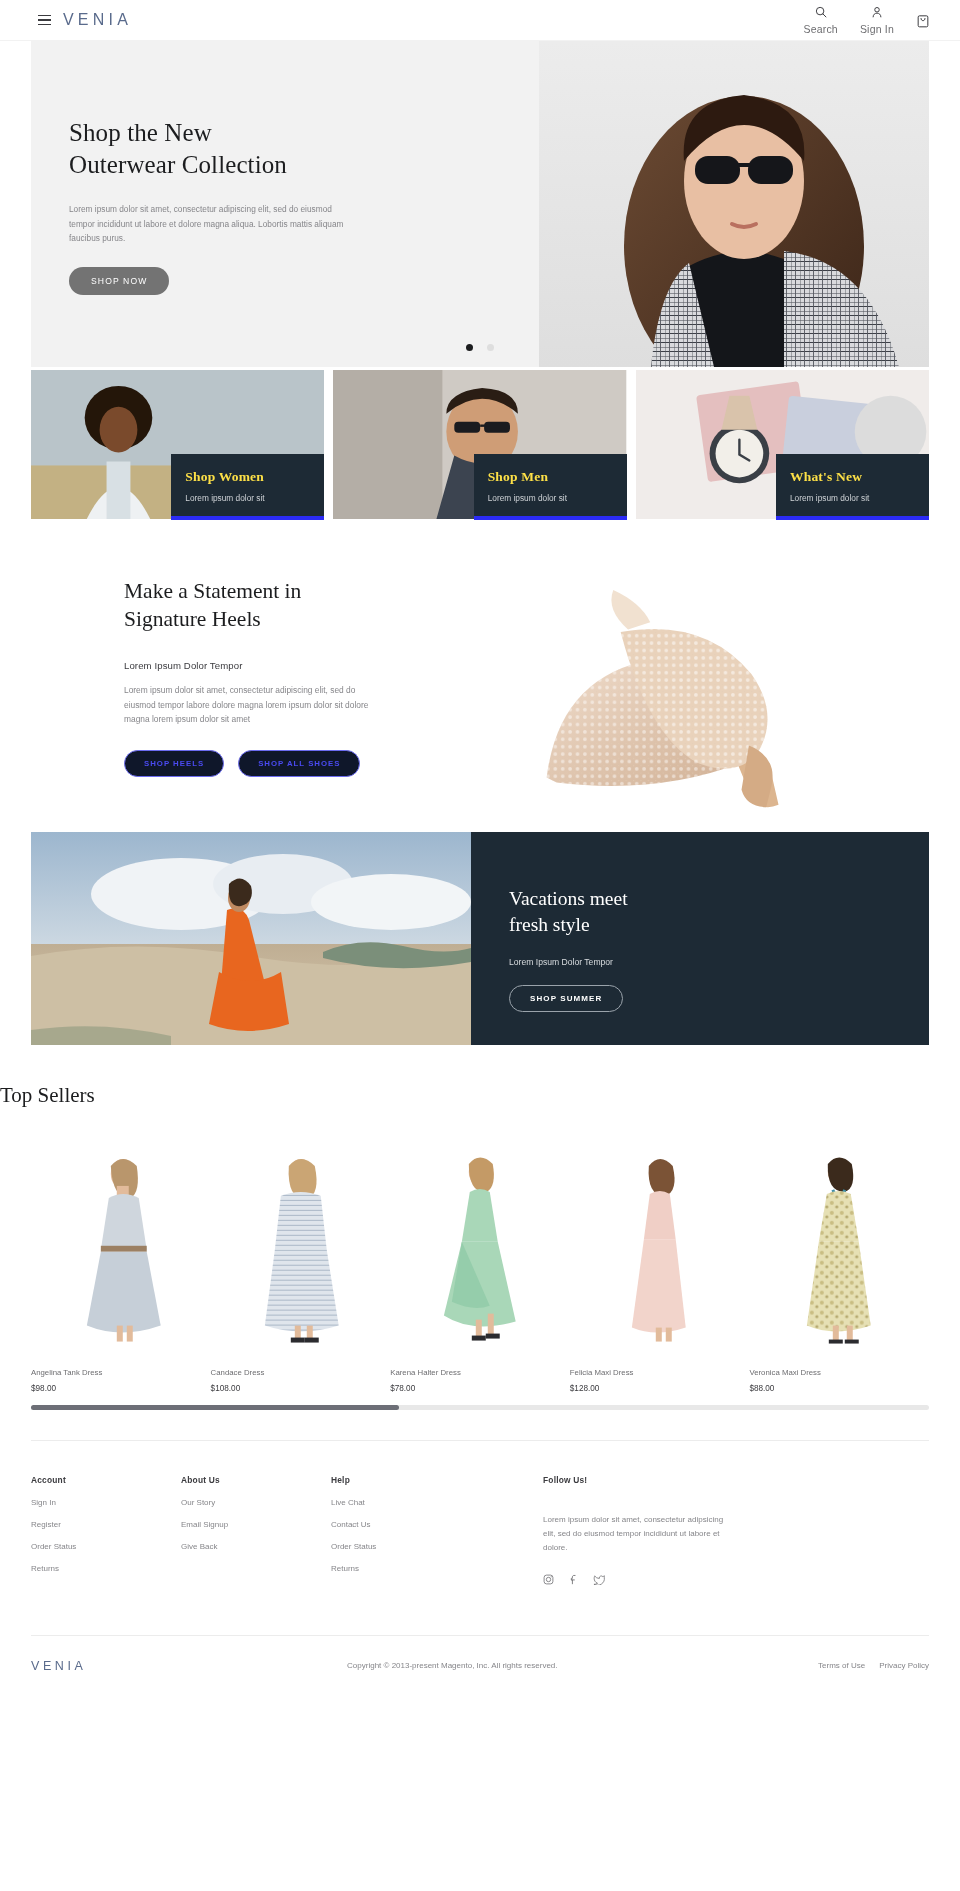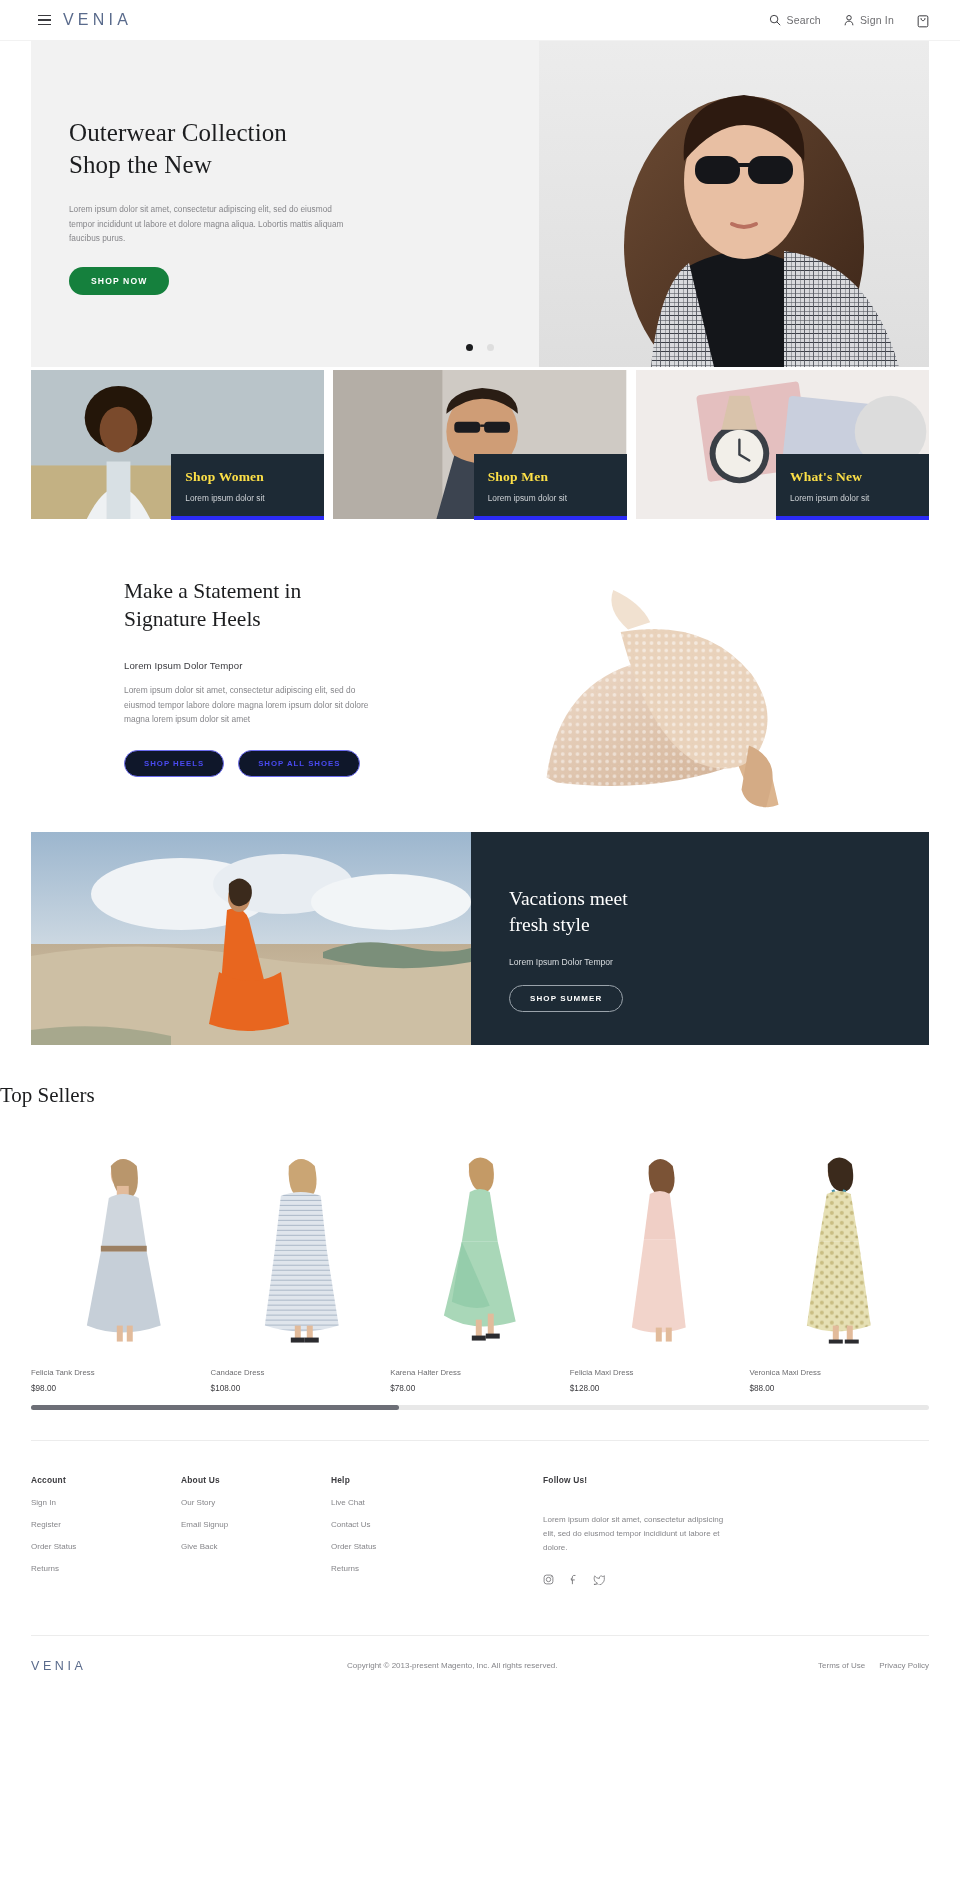--- a/index.html
+++ b/index.html
@@ -24,21 +24,21 @@
   .hamburger { display: flex; flex-direction: column; gap: 3px; cursor: pointer; }
   .hamburger span { display: block; width: 13px; height: 1.4px; background: #3b3b3f; }
   .logo {
     font-size: 16px;
     letter-spacing: 4.2px;
     color: #5a6b8c;
     font-weight: 400;
     font-family: "Liberation Sans", sans-serif;
   }
   .header-right { margin-left: auto; display: flex; align-items: center; gap: 22px; }
-  .hitem { display: flex; align-items: center; gap: 5px; cursor: pointer; }
+  .hitem { display: flex; align-items: center; gap: 5px; cursor: pointer; flex-direction: column; }
   .hitem-label { font-size: 10.5px; color: #6d6d70; letter-spacing: .2px; }
   .ico { display: inline-flex; align-items: center; justify-content: center; }
 
   
   .hero {
     margin: 0 31px;
     height: 326px;
     background: #f2f2f2;
     position: relative;
     overflow: hidden;
@@ -55,24 +55,24 @@
   .hero-sub {
     margin-top: 21px;
     font-size: 8.3px;
     line-height: 1.75;
     color: #86868a;
     width: 290px;
   }
   .btn-primary {
     margin-top: 21px;
     display: inline-block;
-    background: #15803d;
+    background: #737373;
     color: #fff;
     font-size: 8.6px;
-    font-weight: 700;
+    font-weight: 400;
     letter-spacing: 1.1px;
     padding: 9px 22px;
     border: none;
     border-radius: 20px;
     cursor: pointer;
   }
   .hero-photo {
     position: absolute;
     right: 0; top: 0;
     width: 390px; height: 326px;
@@ -269,22 +269,22 @@
       <ellipse cx="205" cy="140" rx="60" ry="78" fill="#e8bfa3"></ellipse>
       <path d="M145 120 Q205 48 265 120 Q270 62 205 54 Q140 60 145 120Z" fill="#2d1a10"></path>
       <rect x="156" y="115" width="45" height="28" rx="13" fill="#15161a"></rect>
       <rect x="209" y="115" width="45" height="28" rx="13" fill="#15161a"></rect>
       <rect x="199" y="122" width="12" height="4" fill="#15161a"></rect>
       <path d="M193 183 Q205 189 217 183" stroke="#b9705f" stroke-width="4" fill="none" stroke-linecap="round"></path>
     </svg>
   </div>
   <div class="hero-copy">
     <div class="hero-title">
+      <div>Shop the New</div>
       <div>Outerwear Collection</div>
-      <div>Shop the New</div>
     </div>
     <div class="hero-sub">Lorem ipsum dolor sit amet, consectetur adipiscing elit, sed do eiusmod tempor incididunt ut labore et dolore magna aliqua. Lobortis mattis aliquam faucibus purus.</div>
     <button class="btn-primary">SHOP NOW</button>
   </div>
   <div class="dots">
     <div class="dot active"></div>
     <div class="dot"></div>
   </div>
 </div>
 
@@ -427,21 +427,21 @@
         <ellipse cx="92" cy="24" rx="12" ry="15" fill="#e2bb9b"></ellipse>
         <path d="M80 16 q12 -14 26 0 q4 26 -6 32 q-18 2 -20 -32Z" fill="#b9966c"></path>
         <rect x="86" y="36" width="12" height="12" fill="#e2bb9b"></rect>
         <path d="M78 48 q14 -8 30 0 l8 52 h-46 Z" fill="#cfd6dd"></path>
         <rect x="70" y="96" width="46" height="6" fill="#9c8063"></rect>
         <path d="M70 102 h46 l14 74 q-40 14 -74 0 Z" fill="#c6cfd8"></path>
         <rect x="86" y="176" width="6" height="16" fill="#e2bb9b"></rect>
         <rect x="96" y="176" width="6" height="16" fill="#e2bb9b"></rect>
       </svg>
     </div>
-    <div class="product-name">Felicia Tank Dress</div>
+    <div class="product-name">Angelina Tank Dress</div>
     <div class="product-price">$98.00</div>
   </div>
   <div class="product">
     <div class="product-img">
       <svg class="ph" viewBox="0 0 180 200" preserveAspectRatio="xMidYMid meet">
         <defs>
             <pattern id="stripe" width="5" height="5" patternUnits="userSpaceOnUse">
           <rect width="5" height="5" fill="#dfe5ec"></rect>
               <path d="M0 0h5" stroke="#93a3b8" stroke-width="1.4"></path>
         </pattern>

